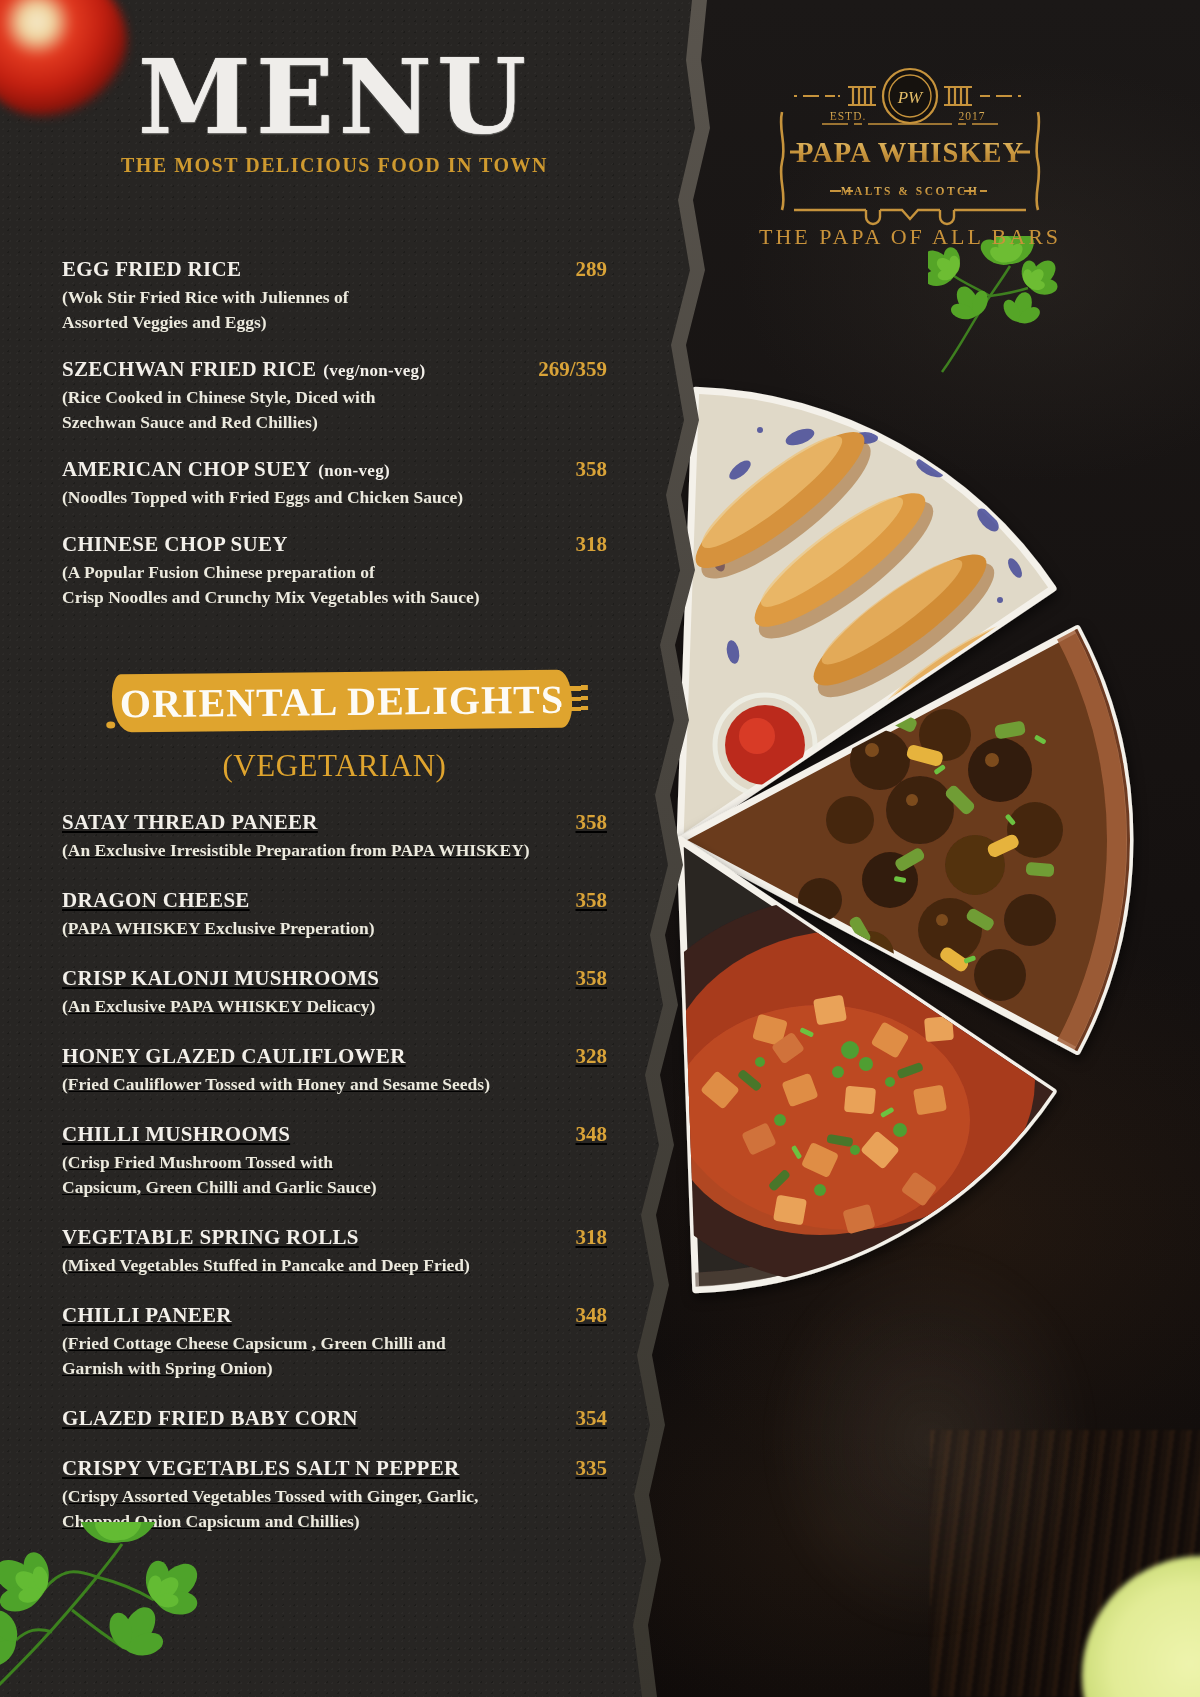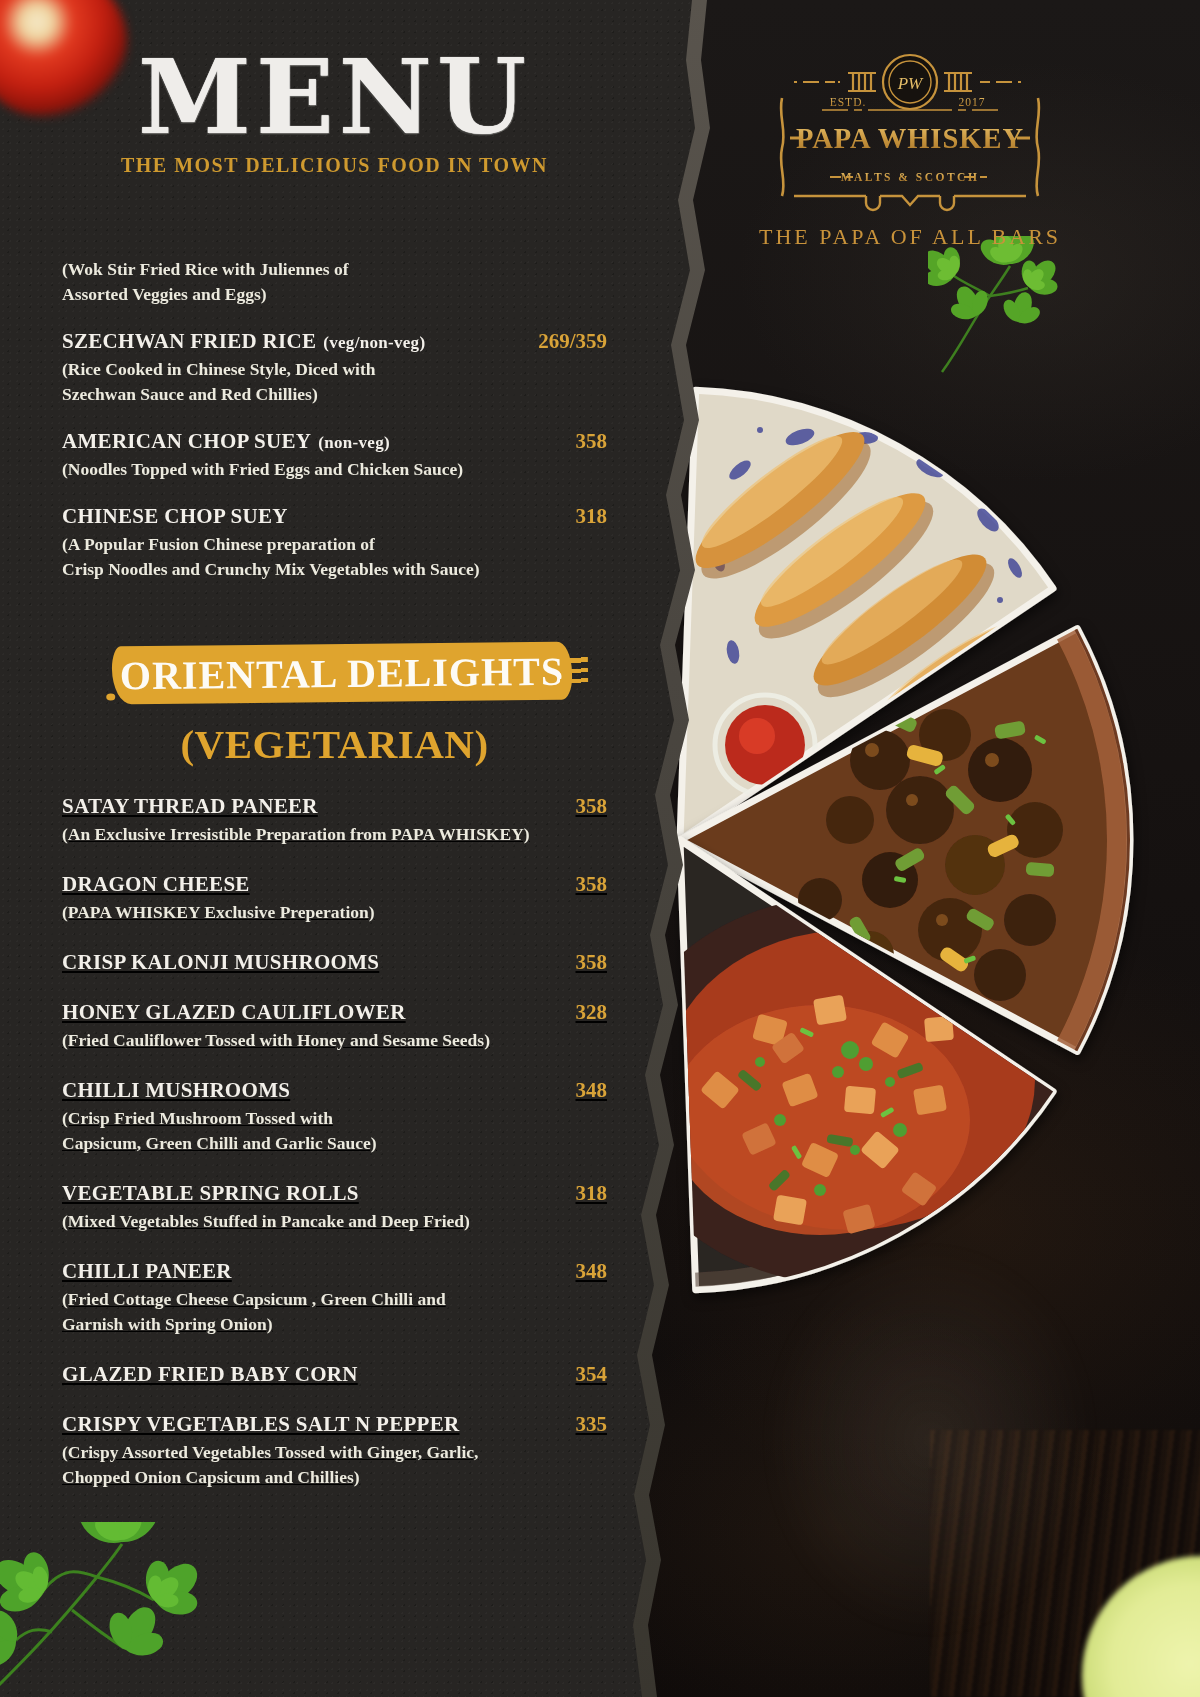--- a/index.html
+++ b/index.html
@@ -18,21 +18,21 @@
   .steam{position:absolute;left:760px;top:1240px;width:340px;height:400px;z-index:0;
     background:radial-gradient(closest-side, rgba(190,180,168,.10), transparent);filter:blur(6px);}
   .lime{position:absolute;left:1082px;top:1556px;width:240px;height:240px;border-radius:50%;z-index:0;
     background:radial-gradient(circle at 45% 45%, #eef4ad 0%, #e2ec96 42%, #cbdc78 60%, #a3bd55 72%, #6e8f3a 79%, rgba(40,60,20,0) 86%);
     filter:blur(2.5px);}
 
   
   .fan{position:absolute;left:0;top:0;z-index:1;}
 
   
-  .logo-wrap{position:absolute;left:760px;top:46px;width:300px;z-index:2;text-align:center;}
+  .logo-wrap{position:absolute;left:760px;top:60px;width:300px;z-index:2;text-align:center;}
   .logo-svg{display:block;width:300px;height:172px;}
   .brand-slogan{position:absolute;left:735px;top:224px;width:350px;z-index:2;text-align:center;
     font-weight:normal;font-size:22px;letter-spacing:3px;color:#c8923a;font-variant:small-caps;}
 
   .parsley{position:absolute;left:928px;top:236px;z-index:2;}
 
   
   .torn-back{position:absolute;inset:0;z-index:3;background:linear-gradient(180deg,#59544d 0%,#4a4640 40%,#39362f 100%);
     clip-path:polygon(0px 0px,707px 0px,701px 60px,710px 128px,693px 200px,705px 270px,686px 345px,699px 420px,681px 495px,695px 570px,675px 645px,689px 720px,670px 795px,683px 865px,665px 935px,678px 1005px,660px 1075px,674px 1145px,656px 1215px,669px 1285px,652px 1355px,665px 1425px,649px 1495px,661px 1560px,648px 1625px,657px 1697px,0px 1697px);}
   .left-panel{position:absolute;inset:0;z-index:4;background-color:#272523;
@@ -65,21 +65,21 @@
   .item-desc{margin-top:3px;font-weight:bold;font-size:17.5px;line-height:1.43;color:#eceade;
     white-space:pre-line;max-width:480px;}
 
   .banner{position:relative;margin:62px 0 0 50px;width:460px;height:58px;background:#dfa42e;
     border-radius:12px 20px 14px 26px / 30px 42px 30px 48px;transform:rotate(-.6deg);
     display:flex;align-items:center;justify-content:center;}
   .banner::after{content:"";position:absolute;right:-16px;top:12px;width:28px;height:36px;
     background:linear-gradient(to bottom, transparent 0 4px, #dfa42e 4px 9px, transparent 9px 15px, #dfa42e 15px 19px, transparent 19px 25px, #dfa42e 25px 29px, transparent 29px);}
   .banner::before{content:"";position:absolute;left:-6px;bottom:4px;width:9px;height:7px;border-radius:50%;background:#dfa42e;}
   .banner-text{font-weight:bold;font-size:40px;letter-spacing:1px;color:#fdfbf5;}
-  .veg-sub{margin-top:18px;text-align:center;font-weight:bold;font-size:41px;letter-spacing:.5px;color:#dfa42e;}
+  .veg-sub{margin-top:18px;text-align:center;font-weight:normal;font-size:31px;letter-spacing:.5px;color:#dfa42e;}
 </style>
 </head>
 <body>
 
 <div class="canvas">
 
   <div class="stage"></div>
   <div class="wood"></div>
   <div class="steam"></div>
   <div class="lime"></div>
@@ -312,20 +312,24 @@
   <div class="left-panel">
     <div class="pepper"></div>
 
     <div class="left-content">
       <div class="menu-title">MENU</div>
       <div class="menu-tagline">THE MOST DELICIOUS FOOD IN TOWN</div>
 
       <div class="items first">
 
         <div class="item">
+          <div class="item-row">
+            <span class="item-name"><span>EGG FRIED RICE</span></span>
+            <span class="item-price">289</span>
+          </div>
           <div class="item-desc">(Wok Stir Fried Rice with Juliennes of
 Assorted Veggies and Eggs)</div>
         </div>
 
         <div class="item">
           <div class="item-row">
             <span class="item-name"><span>SZECHWAN FRIED RICE</span><span class="item-qual">(veg/non-veg)</span></span>
             <span class="item-price">269/359</span>
           </div>
           <div class="item-desc">(Rice Cooked in Chinese Style, Diced with
@@ -371,20 +375,21 @@
             <span class="item-price">358</span>
           </div>
           <div class="item-desc">(PAPA WHISKEY Exclusive Preperation)</div>
         </div>
 
         <div class="item">
           <div class="item-row">
             <span class="item-name"><span>CRISP KALONJI MUSHROOMS</span></span>
             <span class="item-price">358</span>
           </div>
+          <div class="item-desc">(An Exclusive PAPA WHISKEY Delicacy)</div>
         </div>
 
         <div class="item">
           <div class="item-row">
             <span class="item-name"><span>HONEY GLAZED CAULIFLOWER</span></span>
             <span class="item-price">328</span>
           </div>
           <div class="item-desc">(Fried Cauliflower Tossed with Honey and Sesame Seeds)</div>
         </div>
 

